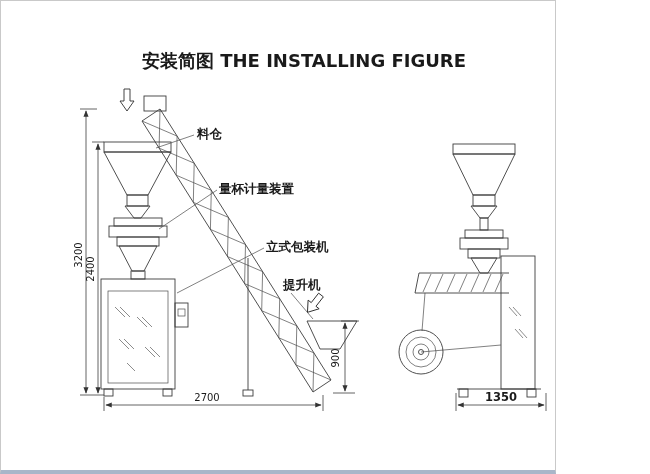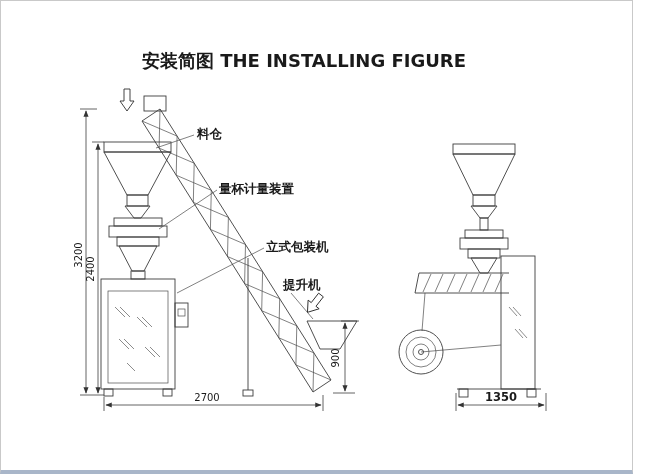--- a/index.html
+++ b/index.html
@@ -1,17 +1,17 @@
 <!DOCTYPE html>
 <html><head>
 <meta charset="utf-8">
 <style>
   html,body{margin:0;padding:0;background:#ffffff;}
   .page{
-    width:633px;height:474px;position:relative;background:#ffffff;
+    width:556px;height:474px;position:relative;background:#ffffff;
     border:1px solid #c9c9c9;border-bottom:4px solid #a9b6c9;box-sizing:border-box;
     font-family:"DejaVu Sans",sans-serif;
   }
   svg{display:block;}
   .ln{stroke:#3c3c3c;stroke-width:.9;fill:none;}
   .thin{stroke:#4a4a4a;stroke-width:.7;fill:none;}
   .dimln{stroke:#3c3c3c;stroke-width:.8;fill:none;}
   .mark{stroke:#5a5a5a;stroke-width:.7;fill:none;}
   .arrowblk{stroke:#2f2f2f;stroke-width:.9;fill:#ffffff;}
   text{fill:#1a1a1a;}

